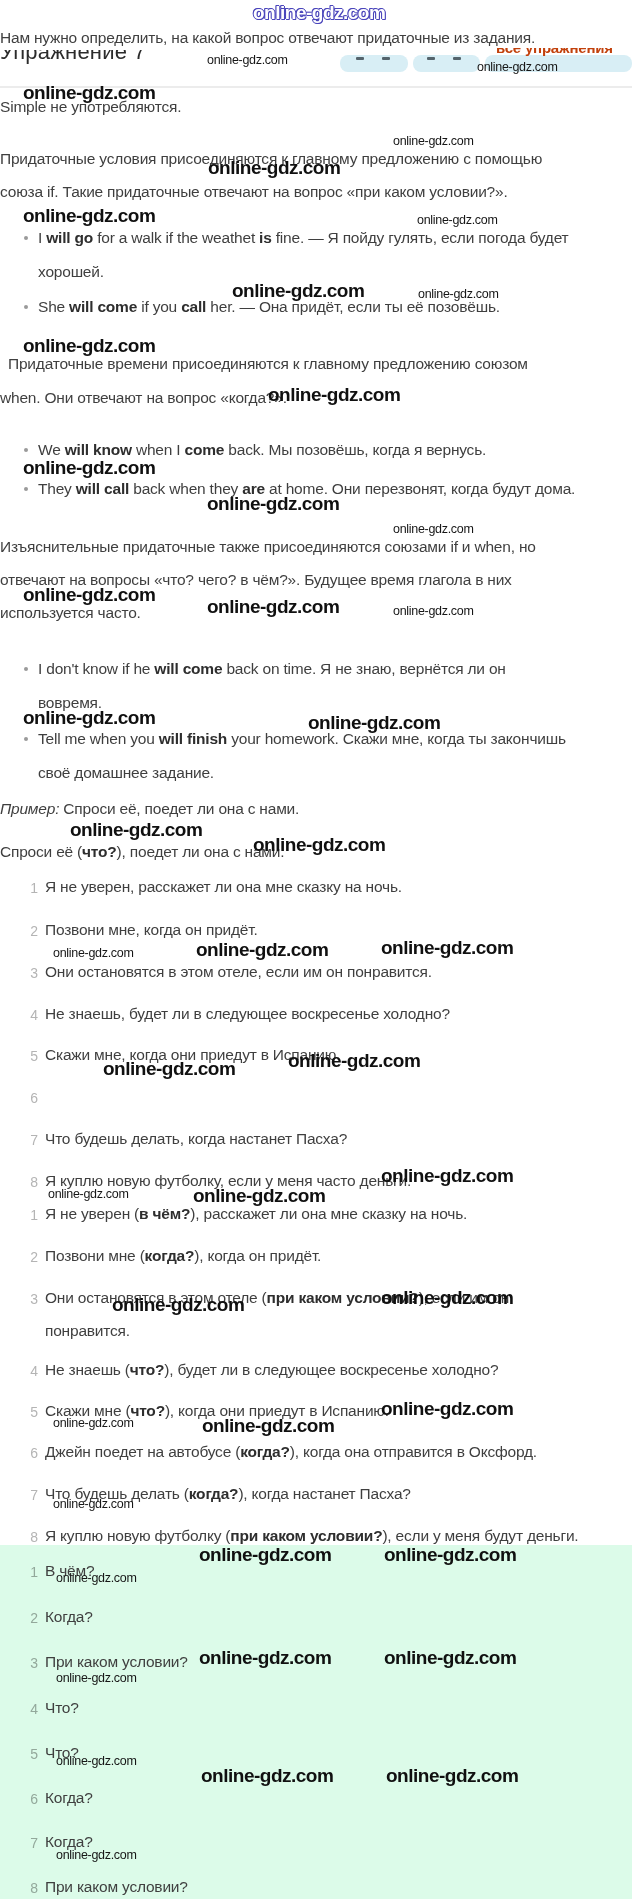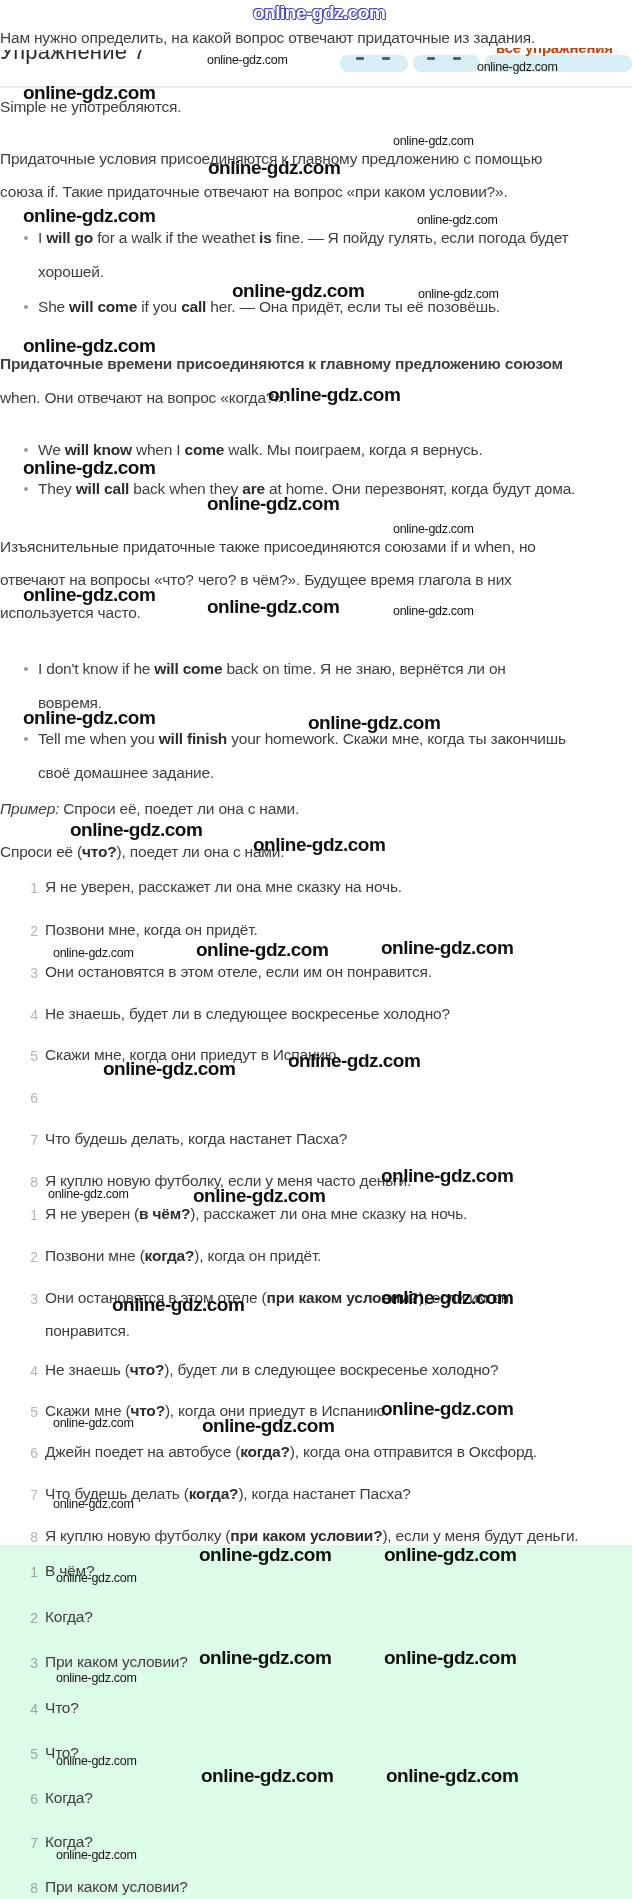--- a/index.html
+++ b/index.html
@@ -72,23 +72,23 @@
 <div class="divider"></div>
 
 <div id="content">
     <div class="line" style="left: 0px; top: 28px;"><span>Нам нужно определить, на какой вопрос отвечают придаточные из задания.</span></div>
     <div class="line" style="left: 0px; top: 97px;"><span>Simple не употребляются.</span></div>
     <div class="line" style="left: 0px; top: 149px;"><span>Придаточные условия присоединяются к главному предложению с помощью</span></div>
     <div class="line" style="left: 0px; top: 182px;"><span>союза if. Такие придаточные отвечают на вопрос «при каком условии?».</span></div>
     <div class="line" style="left: 38px; top: 228px;"><span class="dot"></span><span>I </span><b>will go</b><span> for a walk if the weathet </span><b>is</b><span> fine. — Я пойду гулять, если погода будет</span></div>
     <div class="line" style="left: 38px; top: 262px;"><span>хорошей.</span></div>
     <div class="line" style="left: 38px; top: 297px;"><span class="dot"></span><span>She </span><b>will come</b><span> if you </span><b>call</b><span> her. — Она придёт, если ты её позовёшь.</span></div>
-    <div class="line" style="left: 0px; top: 354px; font-weight: bold;"><span>Придаточные времени присоединяются к главному предложению союзом</span></div>
+    <div class="line" style="left: 8px; top: 354px;"><span>Придаточные времени присоединяются к главному предложению союзом</span></div>
     <div class="line" style="left: 0px; top: 388px;"><span>when. Они отвечают на вопрос «когда?».</span></div>
-    <div class="line" style="left: 38px; top: 440px;"><span class="dot"></span><span>We </span><b>will know</b><span> when I </span><b>come</b><span> walk. Мы поиграем, когда я вернусь.</span></div>
+    <div class="line" style="left: 38px; top: 440px;"><span class="dot"></span><span>We </span><b>will know</b><span> when I </span><b>come</b><span> back. Мы позовёшь, когда я вернусь.</span></div>
     <div class="line" style="left: 38px; top: 479px;"><span class="dot"></span><span>They </span><b>will call</b><span> back when they </span><b>are</b><span> at home. Они перезвонят, когда будут дома.</span></div>
     <div class="line" style="left: 0px; top: 537px;"><span>Изъяснительные придаточные также присоединяются союзами if и when, но</span></div>
     <div class="line" style="left: 0px; top: 570px;"><span>отвечают на вопросы «что? чего? в чём?». Будущее время глагола в них</span></div>
     <div class="line" style="left: 0px; top: 603px;"><span>используется часто.</span></div>
     <div class="line" style="left: 38px; top: 659px;"><span class="dot"></span><span>I don't know if he </span><b>will come</b><span> back on time. Я не знаю, вернётся ли он</span></div>
     <div class="line" style="left: 38px; top: 693px;"><span>вовремя.</span></div>
     <div class="line" style="left: 38px; top: 729px;"><span class="dot"></span><span>Tell me when you </span><b>will finish</b><span> your homework. Скажи мне, когда ты закончишь</span></div>
     <div class="line" style="left: 38px; top: 763px;"><span>своё домашнее задание.</span></div>
     <div class="line" style="left: 0px; top: 799px;"><i>Пример:</i><span> Спроси её, поедет ли она с нами.</span></div>
     <div class="line" style="left: 0px; top: 842px; text-align: center;"><span>Спроси её (</span><b>что?</b><span>), поедет ли она с нами.</span></div>

